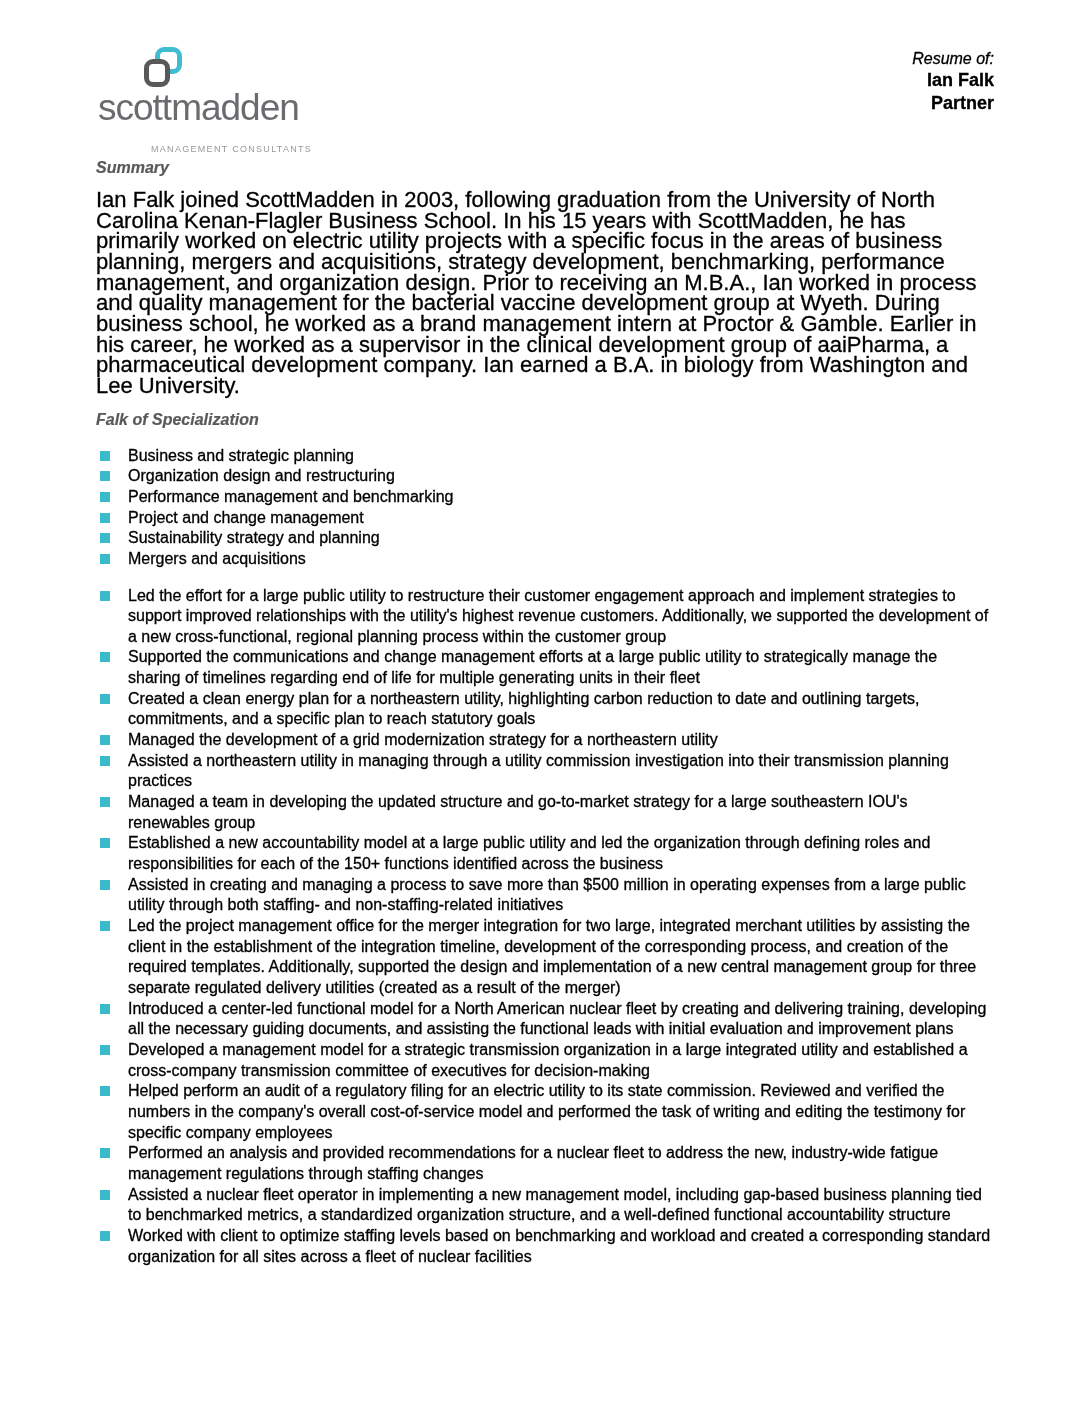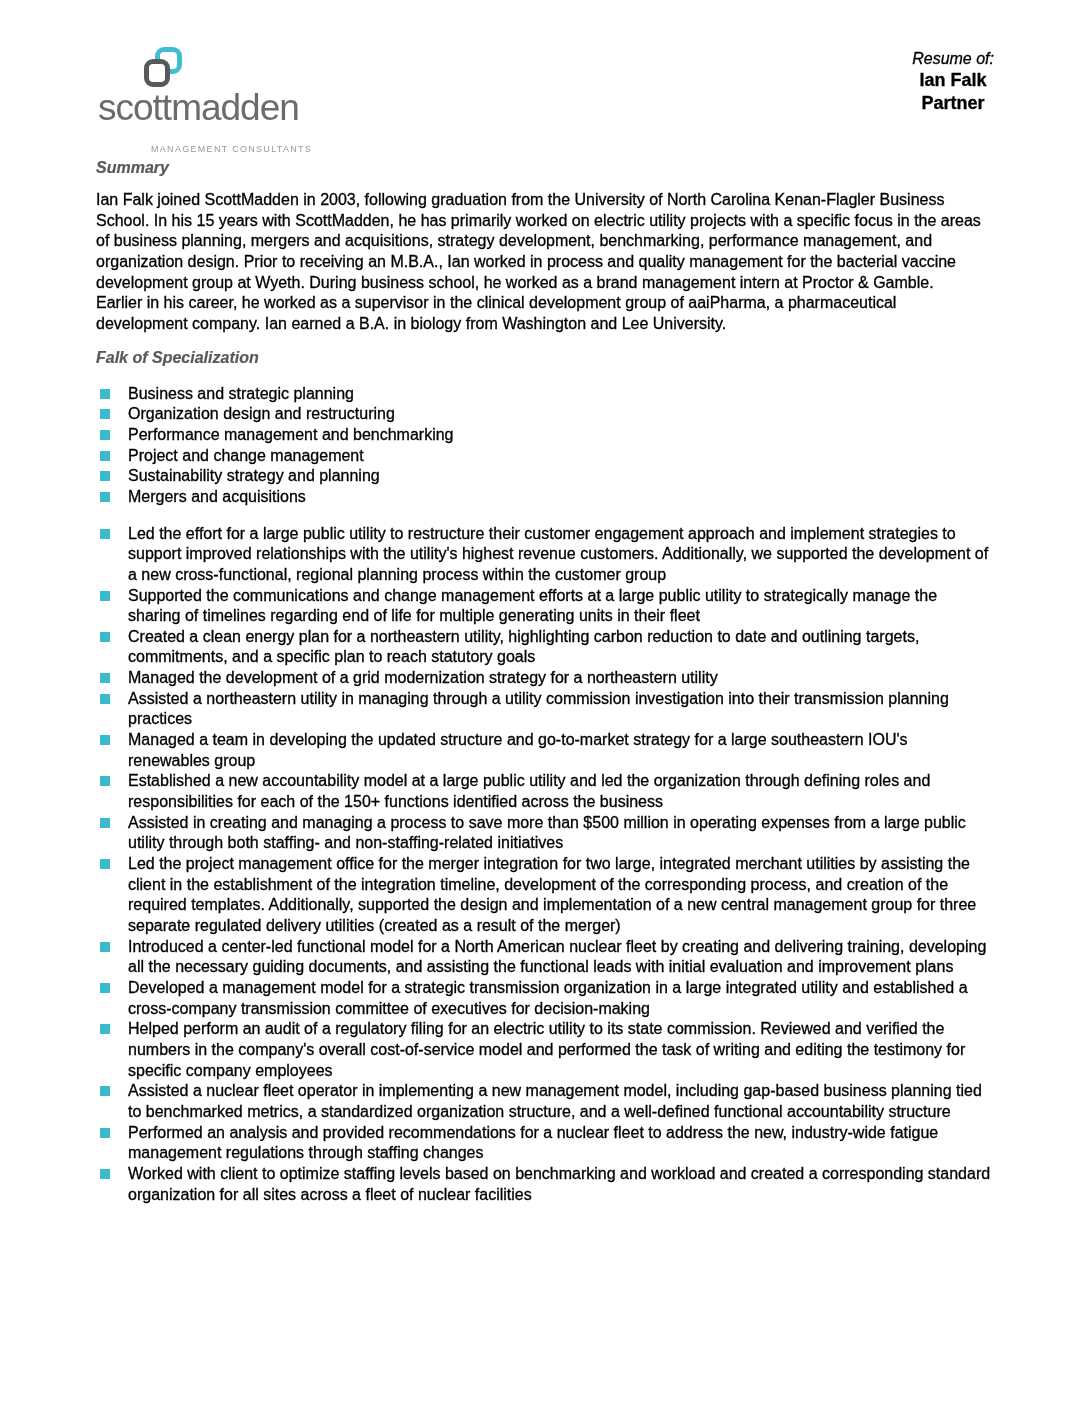--- a/index.html
+++ b/index.html
@@ -64,21 +64,21 @@
     font-size: 9px;
     letter-spacing: 1.3px;
     color: var(--tagline-gray);
     white-space: nowrap;
   }
 
   .resume-block {
     position: absolute;
     top: 48px;
     right: 94px;
-    text-align: center;
+    text-align: right;
     -webkit-text-stroke: 0.3px currentColor;
   }
   .resume-of { font-style: italic; font-size: 16px; line-height: 21px; }
   .resume-name, .resume-title { font-weight: bold; font-size: 18px; line-height: 23px; }
 
   
   .content {
     position: absolute;
     top: 0; left: 0;
     width: 920px;
@@ -91,21 +91,21 @@
     line-height: 21px;
     font-weight: bold;
     font-style: italic;
     color: var(--heading-gray);
     -webkit-text-stroke: 0.2px currentColor;
   }
   h2.section-heading + * { margin-top: 12px; }
   p.summary-text {
     margin: 12px 11px 0 0;
     width: 888px;
-    font-size: 16px;
+    font-size: 22px;
     line-height: 20.65px;
   }
   p.summary-text + h2.section-heading,
   ul.bullet-list + h2.section-heading { margin-top: 12px; }
   ul.bullet-list {
     list-style: none;
     margin: 16px 0 0 0;
     padding: 0;
     width: 896px;
   }
@@ -165,19 +165,19 @@
         <li><span class="bullet"></span><span>Managed the development of a grid modernization strategy for a northeastern utility</span></li>
         <li><span class="bullet"></span><span>Assisted a northeastern utility in managing through a utility commission investigation into their transmission planning practices</span></li>
         <li><span class="bullet"></span></li>
         <li><span class="bullet"></span><span>Managed a team in developing the updated structure and go-to-market strategy for a large southeastern IOU's renewables group</span></li>
         <li><span class="bullet"></span><span>Established a new accountability model at a large public utility and led the organization through defining roles and responsibilities for each of the 150+ functions identified across the business</span></li>
         <li><span class="bullet"></span><span>Assisted in creating and managing a process to save more than $500 million in operating expenses from a large public utility through both staffing- and non-staffing-related initiatives</span></li>
         <li><span class="bullet"></span><span>Led the project management office for the merger integration for two large, integrated merchant utilities by assisting the client in the establishment of the integration timeline, development of the corresponding process, and creation of the required templates. Additionally, supported the design and implementation of a new central management group for three separate regulated delivery utilities (created as a result of the merger)</span></li>
         <li><span class="bullet"></span><span>Introduced a center-led functional model for a North American nuclear fleet by creating and delivering training, developing all the necessary guiding documents, and assisting the functional leads with initial evaluation and improvement plans</span></li>
         <li><span class="bullet"></span><span>Developed a management model for a strategic transmission organization in a large integrated utility and established a cross-company transmission committee of executives for decision-making</span></li>
         <li><span class="bullet"></span><span>Helped perform an audit of a regulatory filing for an electric utility to its state commission. Reviewed and verified the numbers in the company's overall cost-of-service model and performed the task of writing and editing the testimony for specific company employees</span></li>
+        <li><span class="bullet"></span><span>Performed an analysis and provided recommendations for a nuclear fleet to address the new, industry-wide fatigue management regulations through staffing changes</span></li>
         <li><span class="bullet"></span><span>Assisted a nuclear fleet operator in implementing a new management model, including gap-based business planning tied to benchmarked metrics, a standardized organization structure, and a well-defined functional accountability structure</span></li>
-        <li><span class="bullet"></span><span>Performed an analysis and provided recommendations for a nuclear fleet to address the new, industry-wide fatigue management regulations through staffing changes</span></li>
         <li><span class="bullet"></span><span>Worked with client to optimize staffing levels based on benchmarking and workload and created a corresponding standard organization for all sites across a fleet of nuclear facilities</span></li>
       </ul>
   </div>
 
 </div>
 
 </body></html>

